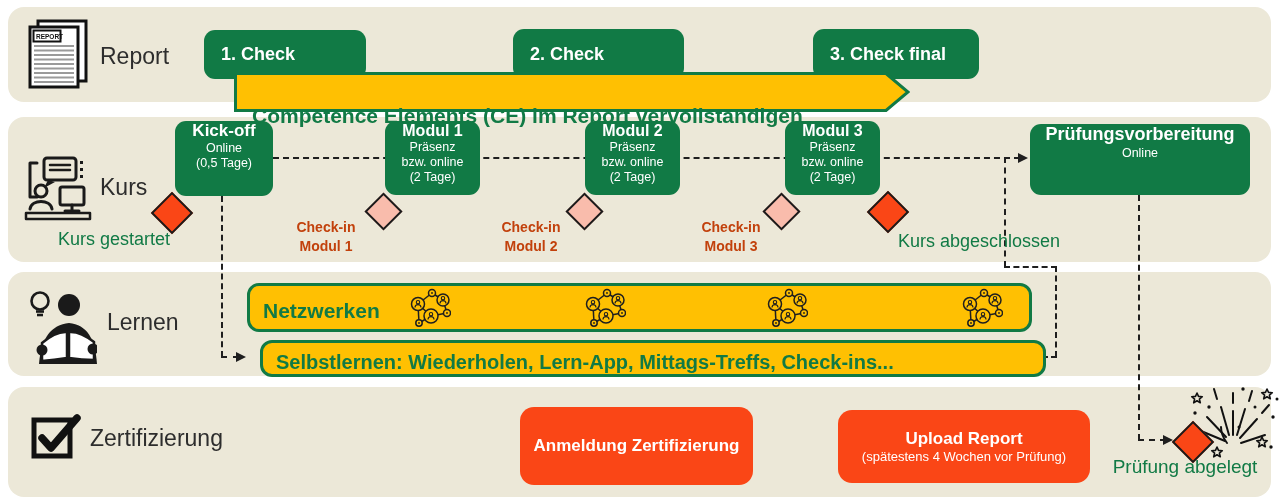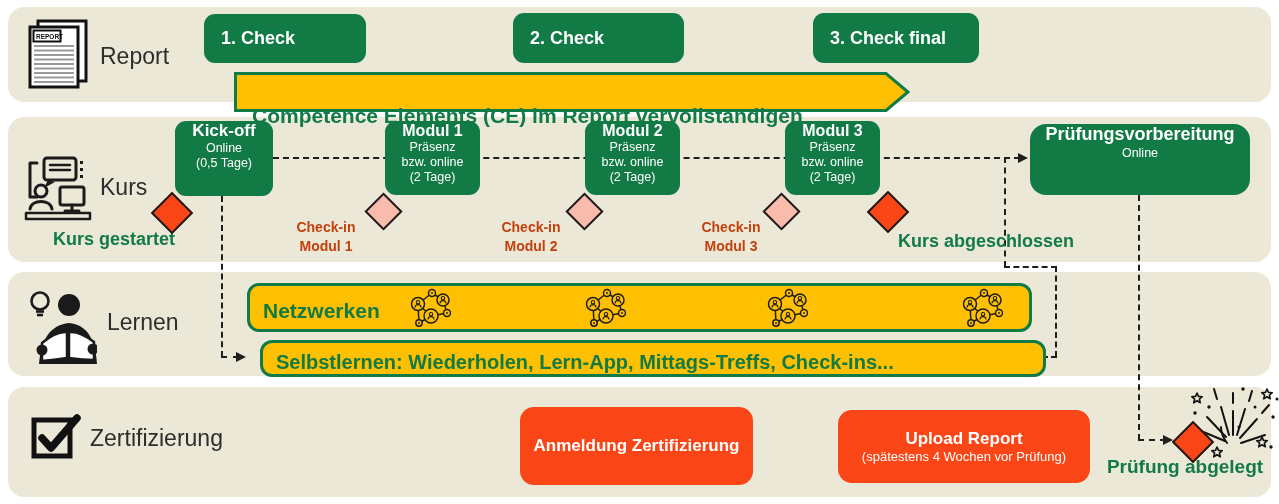--- a/index.html
+++ b/index.html
@@ -3,38 +3,38 @@
 <meta charset="utf-8">
 <style>
   html,body{margin:0;padding:0;background:#fff;}
   #canvas{position:relative;width:1279px;height:504px;background:#fff;overflow:hidden;
           font-family:"Liberation Sans",sans-serif;}
   .row{position:absolute;left:8px;width:1263px;background:#ECE8D8;border-radius:16px;z-index:0;}
   .rowlabel{position:absolute;color:#2d2d2d;font-size:23px;z-index:2;white-space:nowrap;}
   .gbox{position:absolute;background:#117A45;color:#fff;border-radius:11px;z-index:2;
         display:flex;flex-direction:column;text-align:center;}
   .gbox.lal{align-items:flex-start;text-align:left;padding-left:17px;justify-content:center;
-        font-size:18px;font-weight:600;}
+        font-size:18px;font-weight:600;margin-top:16px;}
   .gt{font-size:17px;font-weight:700;line-height:1.2;}
   .gs{font-size:12.5px;line-height:1.18;}
   .ybox{position:absolute;background:#FFC002;border:3px solid #117A45;border-radius:12px;z-index:2;
         display:flex;align-items:center;box-sizing:border-box;}
   .ytext{color:#117A45;font-weight:700;padding-left:13px;white-space:nowrap;margin-top:7px;}
   .obox{position:absolute;background:#FA4616;color:#fff;border-radius:14px;z-index:2;
         display:flex;flex-direction:column;justify-content:center;text-align:center;}
   .ot{font-size:17px;font-weight:700;line-height:1.25;}
   .os{font-size:13px;line-height:1.2;}
   .diamond{position:absolute;transform:rotate(45deg);border:2px solid #1b1b1b;z-index:3;}
   .d-orange{width:26px;height:26px;background:#FA4616;}
   .d-pink{width:23px;height:23px;background:#F9BCAC;}
   .dash-h{position:absolute;border-top:2px dashed #1f1f1f;z-index:1;}
   .dash-v{position:absolute;border-left:2px dashed #1f1f1f;z-index:1;}
   .arr-r{position:absolute;width:0;height:0;border-top:5px solid transparent;
          border-bottom:5px solid transparent;border-left:10px solid #1f1f1f;z-index:1;}
-  .glabel{position:absolute;color:#117A45;font-weight:700;text-align:center;z-index:2;white-space:nowrap;}
+  .glabel{position:absolute;color:#117A45;font-weight:400;text-align:center;z-index:2;white-space:nowrap;}
   .olabel{position:absolute;color:#c2410c;font-weight:600;font-size:14px;line-height:1.35;
           text-align:center;z-index:2;white-space:nowrap;}
   .icon{position:absolute;z-index:2;}
   .banner-text{position:absolute;color:#117A45;font-size:21px;font-weight:700;z-index:3;white-space:nowrap;}
 </style>
 </head>
 <body>
 
 <div id="canvas">
 
@@ -133,21 +133,21 @@
     <div class="gs">bzw. online</div>
     <div class="gs">(2 Tage)</div>
   </div>
   <div class="gbox" style="left:785px;top:121px;width:95px;height:74px;">
     <div class="gt" style="font-size:16px;">Modul 3</div>
     <div class="gs">Präsenz</div>
     <div class="gs">bzw. online</div>
     <div class="gs">(2 Tage)</div>
   </div>
 
-  <div class="gbox" style="left:1030px;top:124px;width:220px;height:71px;border-radius:16px;">
+  <div class="gbox" style="left:1030px;top:124px;width:220px;height:71px;">
     <div class="gt" style="font-size:18px;">Prüfungsvorbereitung</div>
     <div class="gs">Online</div>
   </div>
 
   <div class="diamond d-pink" style="left:370px;top:198px;"></div>
   <div class="diamond d-pink" style="left:571px;top:198px;"></div>
   <div class="diamond d-pink" style="left:768px;top:198px;"></div>
   <div class="diamond d-orange" style="left:873px;top:197px;"></div>
 
   <div class="olabel" style="left:266px;top:218px;width:120px;">

